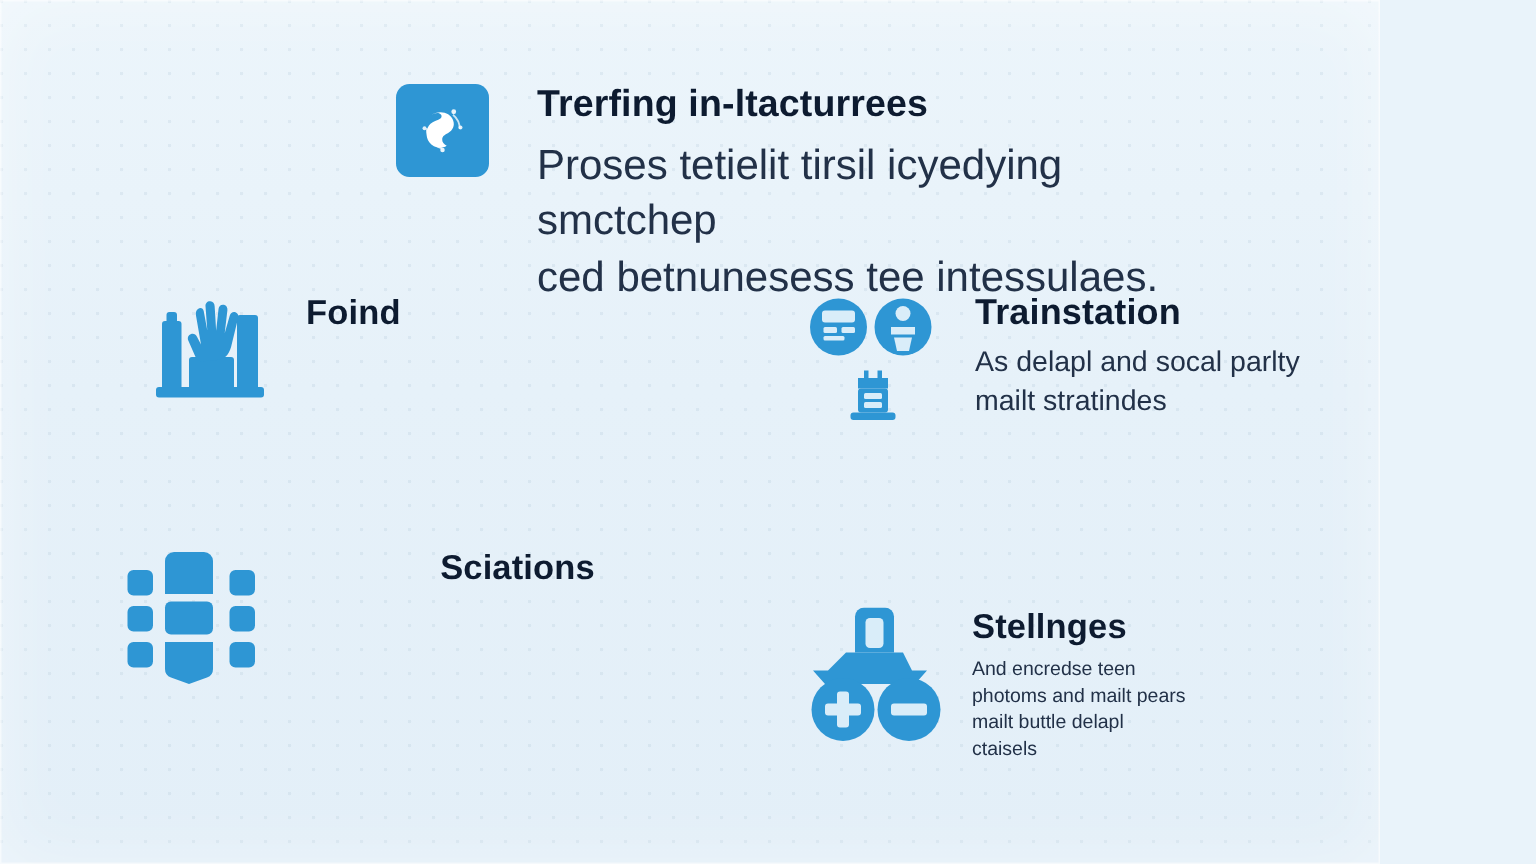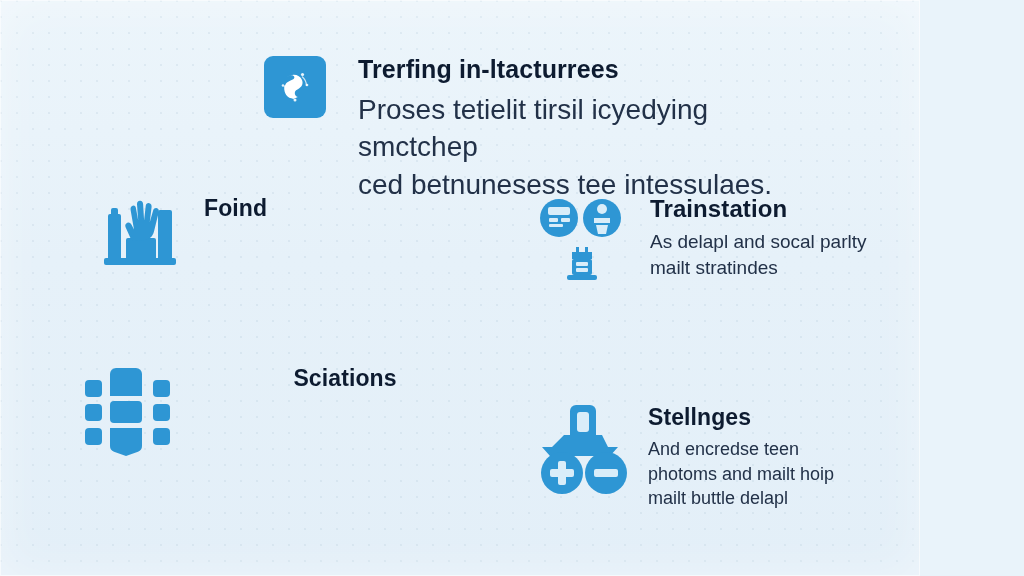--- a/index.html
+++ b/index.html
@@ -89,21 +89,21 @@
   
   #block-sciations { left: 80px; top: 366px; width: 420px; text-align: center; }
   #block-sciations .icon-wrap { width: 96px; margin-right: 14px; }
   #block-sciations .heading { font-size: 23px; }
   #block-sciations .body { font-size: 19px; }
 
   
   #block-stellnges { left: 534px; top: 366px; width: 430px; margin-top: 39px; }
   #block-stellnges .icon-wrap { width: 98px; margin-right: 16px; }
   #block-stellnges .heading { font-size: 23px; }
-  #block-stellnges .body { font-size: 18px; }
+  #block-stellnges .body { font-size: 13px; }
 
   .body-line { display: block; }
 
   
   .tile {
     width: 62px;
     height: 62px;
     border-radius: 9px;
     background: #2e96d4;
     display: flex;
@@ -249,19 +249,20 @@
           <rect x="14" y="64" width="24" height="8" rx="2"></rect>
 
           <rect x="58" y="64" width="24" height="8" rx="2"></rect>
         </g>
       </svg>
     </div>
     <div class="text-wrap">
       <div class="heading">Stellnges</div>
       <div class="body">
         <span class="body-line">And encredse teen</span>
-        <span class="body-line">photoms and mailt hoip</span>
+        <span class="body-line">photoms and mailt pears</span>
         <span class="body-line">mailt buttle delapl</span>
+        <span class="body-line">ctaisels</span>
       </div>
     </div>
   </div>
 
 </div>
 
 </body></html>

